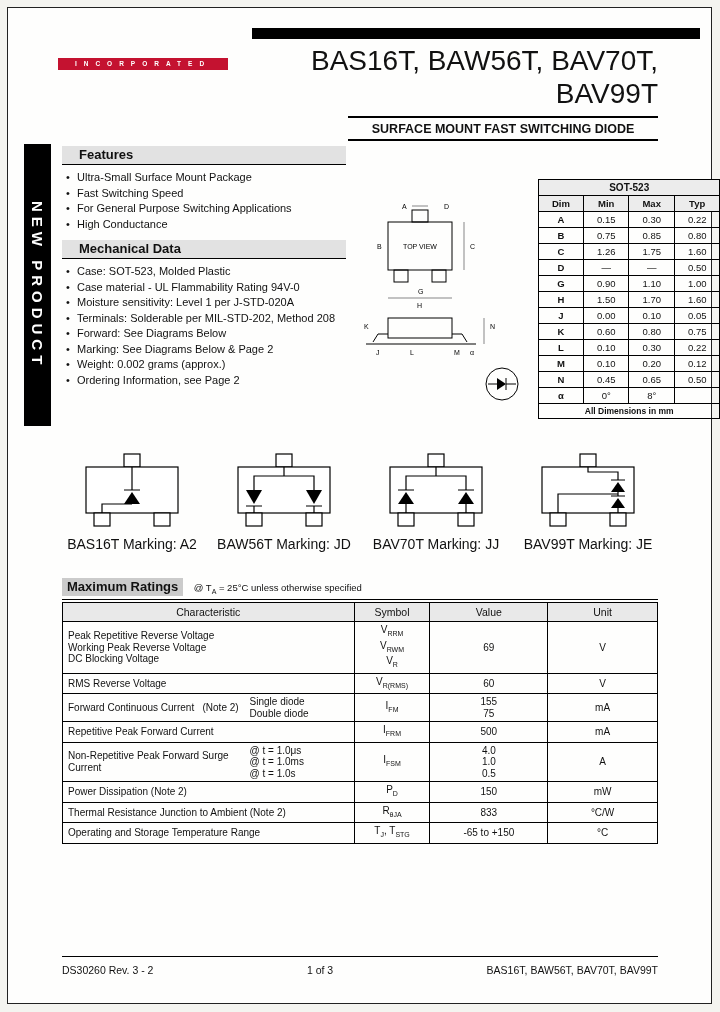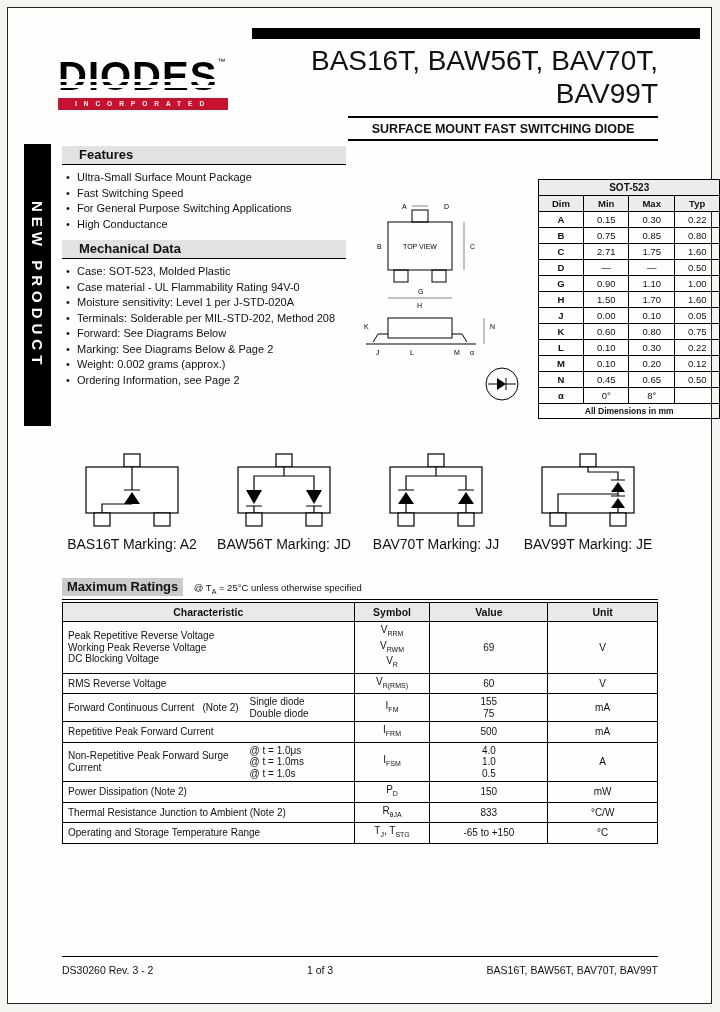--- a/index.html
+++ b/index.html
@@ -64,21 +64,21 @@
   .mark-fig .pkg rect{fill:#fff;stroke:#000;stroke-width:1.2}
   .mark-fig .ckt path{stroke:#000;stroke-width:1.2;fill:none}
   .mark-fig .ckt polygon{fill:#000;stroke:none}
   .mark-fig figcaption{font-size:14px;margin-top:2px}
 
   
   .ratings-head{position:absolute;left:62px;top:577px;width:596px;border-bottom:1.5px solid #000;padding-bottom:3px}
   .ratings-chip{display:inline-block;background:#cbcbcb;font-weight:bold;font-size:13px;padding:1px 5px 2px}
   .ratings-note{font-size:9.5px;margin-left:6px}
   .ratings-table{position:absolute;left:62px;top:602px;width:596px;border-collapse:collapse;font-size:10px}
-  .ratings-table th{border:1px solid #000;background:#e9e9e9;font-weight:bold;font-size:10.5px;padding:3px 4px;text-align:center}
+  .ratings-table th{border:1px solid #000;background:#e9e9e9;font-weight:normal;font-size:10.5px;padding:3px 4px;text-align:center}
   .ratings-table td{border:1px solid #000;padding:2px 5px;vertical-align:middle;line-height:11.5px}
   .cell-sym,.cell-val,.cell-unit{text-align:center}
   .char-wrap{display:flex;align-items:center}
   .char-main{flex:1;white-space:pre-wrap}
   .char-subs{width:95px;margin-right:4px}
   sub{font-size:7px}
 
   
   .footer{position:absolute;left:62px;top:956px;width:596px;border-top:1px solid #000;padding-top:7px;
           display:flex;justify-content:space-between;font-size:10.5px}
@@ -87,25 +87,20 @@
 <body>
 
 <div class="page">
   <div class="frame"></div>
 
   <div class="sidebar">
     <span>NEW PRODUCT</span>
   </div>
 
   <div class="logo">
-    <div class="logo-text-row">
-      <span class="logo-text">DIODES</span><span class="logo-tm">™</span>
-      <span class="logo-stripe s1"></span>
-      <span class="logo-stripe s2"></span>
-    </div>
     <div class="logo-bar" style="background: rgb(196, 18, 48);">INCORPORATED</div>
   </div>
 
   <div class="top-bar"></div>
   <div class="title">
     <div>BAS16T, BAW56T, BAV70T,</div>
     <div>BAV99T</div>
   </div>
   <div class="subtitle">SURFACE MOUNT FAST SWITCHING DIODE</div>
 
@@ -222,21 +217,21 @@
             <td>0.22</td>
           </tr>
           <tr>
             <td class="dim-name">B</td>
             <td>0.75</td>
             <td>0.85</td>
             <td>0.80</td>
           </tr>
           <tr>
             <td class="dim-name">C</td>
-            <td>2.71</td>
+            <td>1.26</td>
             <td>1.75</td>
             <td>1.60</td>
           </tr>
           <tr>
             <td class="dim-name">D</td>
             <td>—</td>
             <td>—</td>
             <td>0.50</td>
           </tr>
           <tr>

